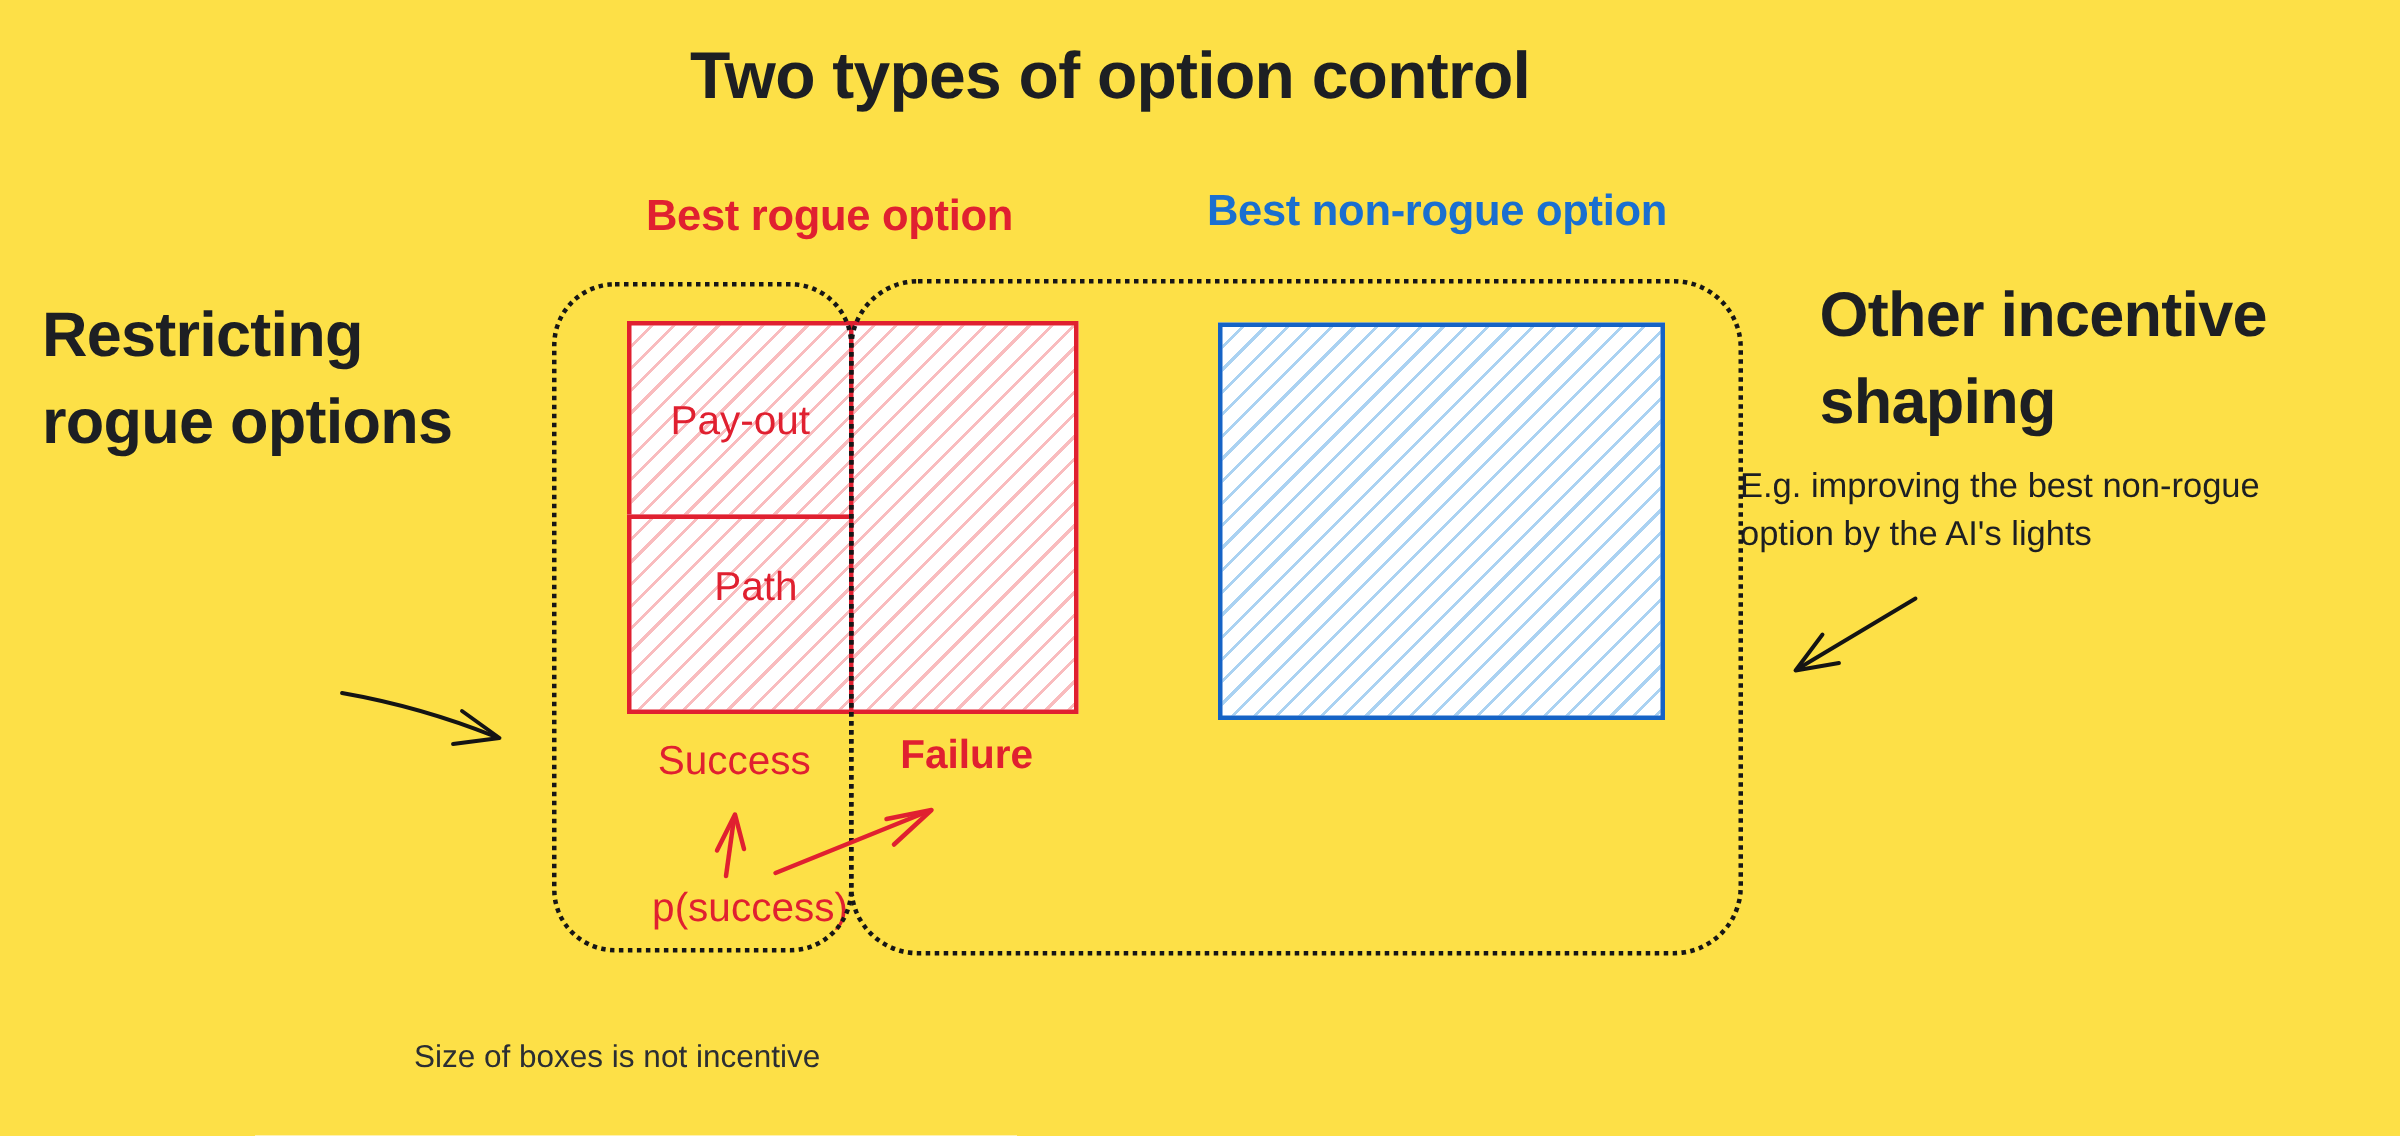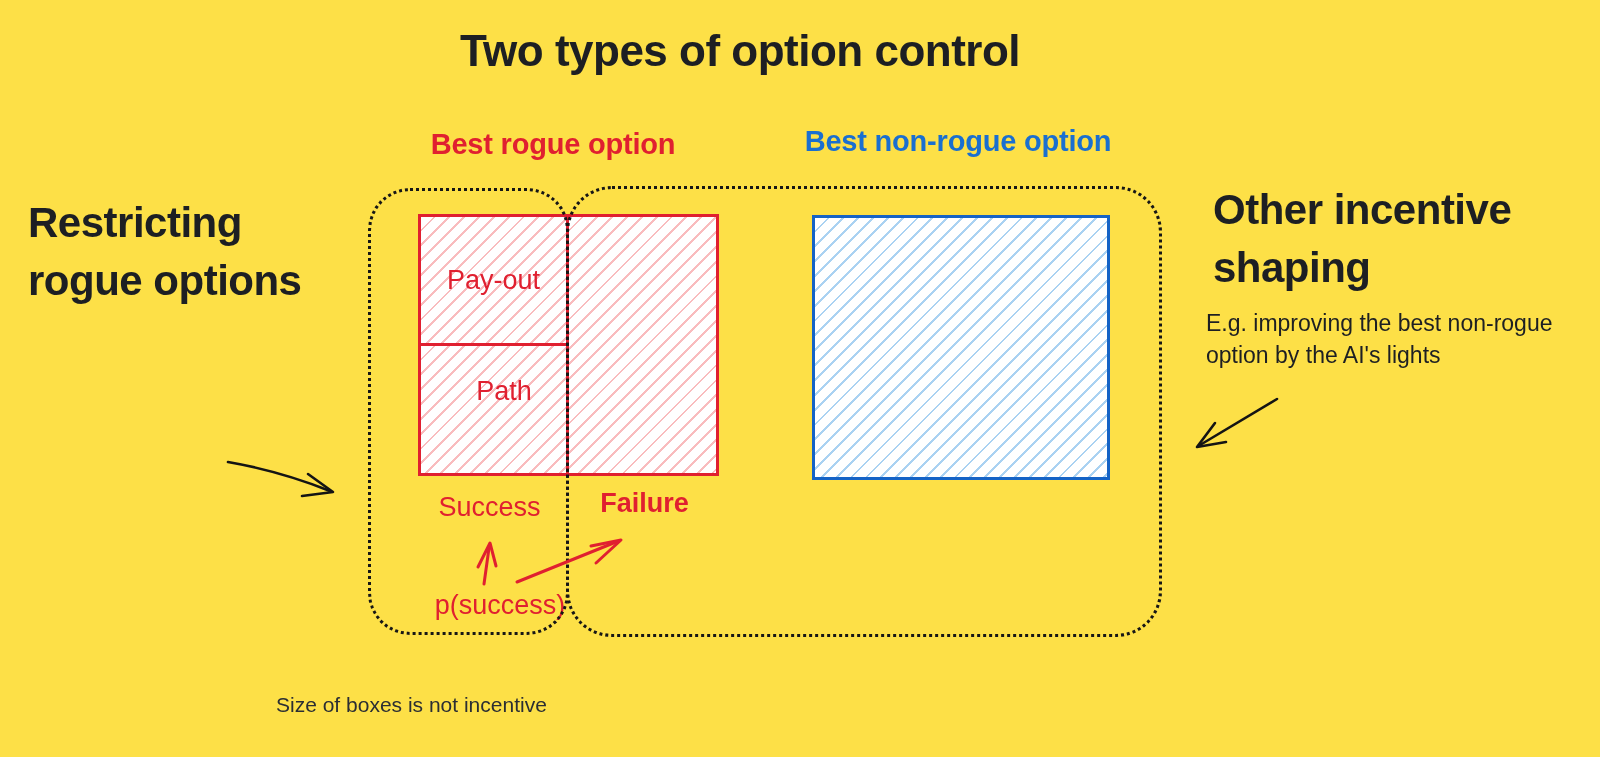--- a/index.html
+++ b/index.html
@@ -27,21 +27,21 @@
     font-size:42px;font-weight:600;line-height:1.38;letter-spacing:-0.5px;
     color:var(--ink,#1d1f23);
   }
   .side-heading.left{left:28px;top:194px;width:310px;}
   .side-heading.right{left:1213px;top:181px;width:335px;}
   .side-desc{
     font-size:23px;font-weight:400;line-height:1.38;
     color:var(--ink,#1d1f23);
   }
   .side-desc.left{left:56px;top:327px;width:308px;}
-  .side-desc.right{left:1206px;top:308px;width:354px;}
+  .side-desc.right{left:1160px;top:308px;width:354px;}
 
   
   .hbox{box-sizing:border-box;background-color:#ffffff;}
   .hbox.red{
     border:3.5px solid var(--red,#e02030);
     background-image:repeating-linear-gradient(135deg,
       rgba(0,0,0,0) 0px, rgba(0,0,0,0) 8.5px,
       var(--red-hatch,#f9bcbe) 8.5px, var(--red-hatch,#f9bcbe) 10.5px);
   }
   .hbox.blue{

